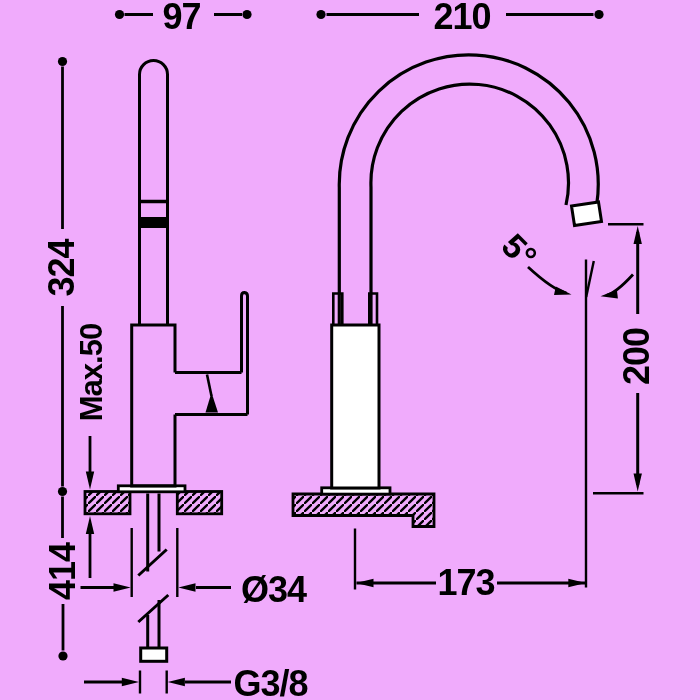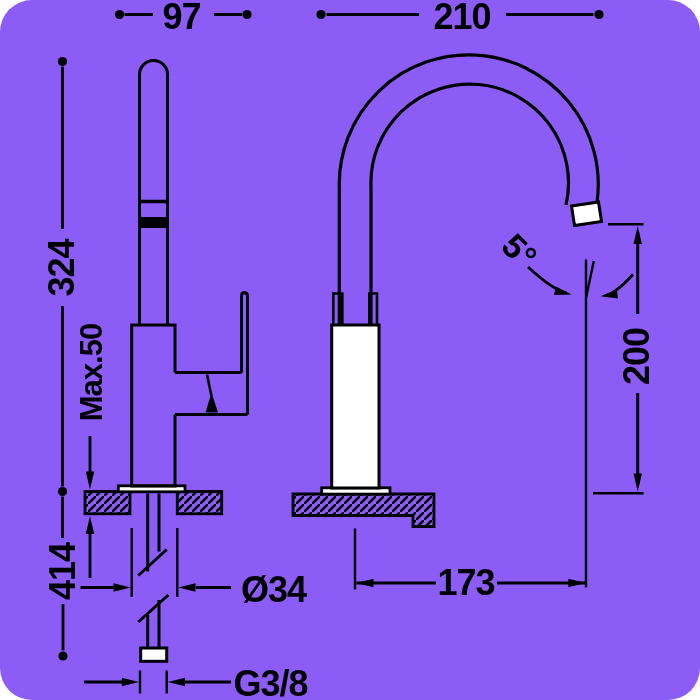--- a/index.html
+++ b/index.html
@@ -1,17 +1,17 @@
 <!DOCTYPE html>
 <html><head>
 <meta charset="utf-8">
 <style>
   html,body{margin:0;padding:0;background:#fff;}
-  #canvas{position:relative;width:700px;height:700px;background:#8b5cf6;overflow:hidden;
-          font-family:"Liberation Sans", sans-serif;border-radius:32px;}
+  #canvas{position:relative;width:700px;height:700px;background:#f0abfc;overflow:hidden;
+          font-family:"Liberation Sans", sans-serif;}
   svg{position:absolute;left:0;top:0;}
   text{font-family:"Liberation Sans", sans-serif;font-weight:bold;fill:#000;}
   .dimnum{font-size:36px;letter-spacing:-1px;}
   .dimsmall{font-size:31px;letter-spacing:-1px;}
   .dimang{font-size:34px;}
 </style>
 </head>
 <body>
 
 <div id="canvas">

